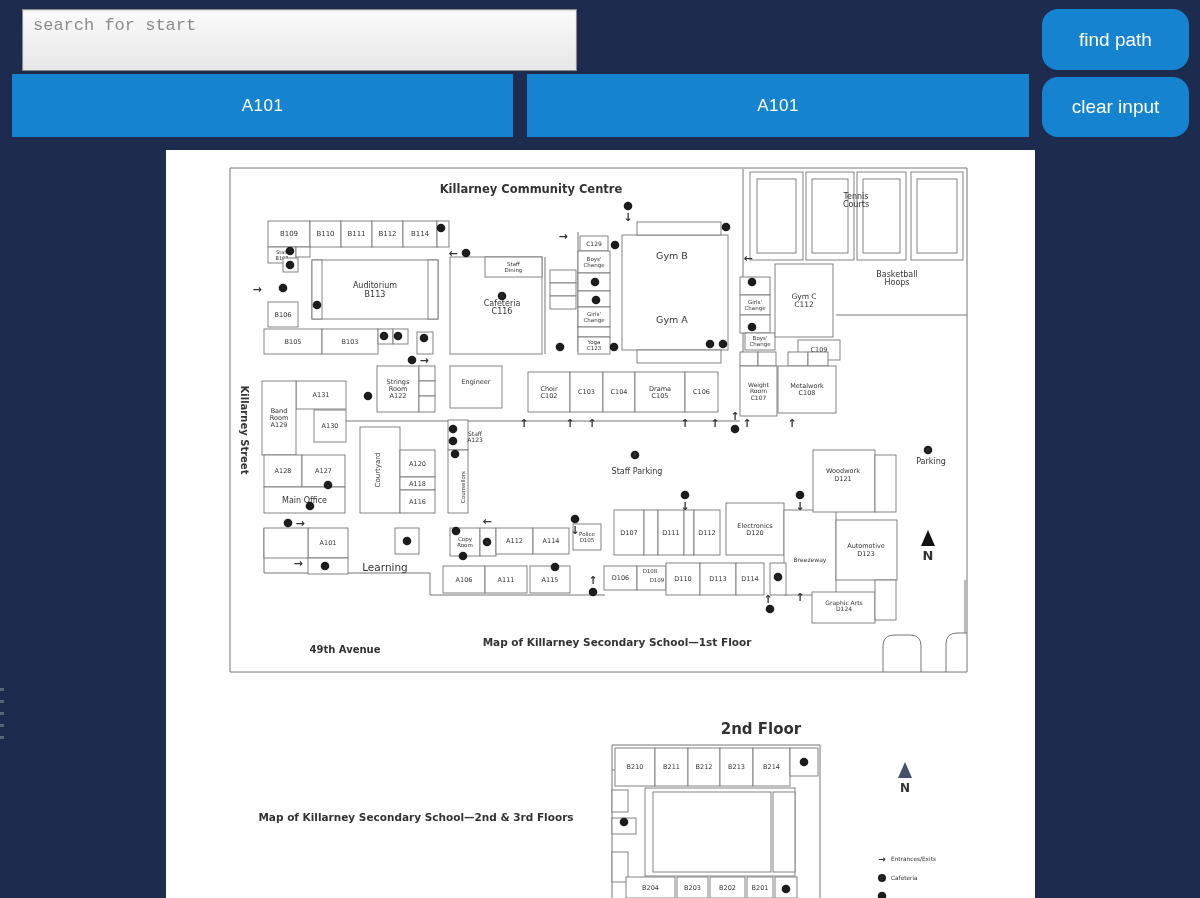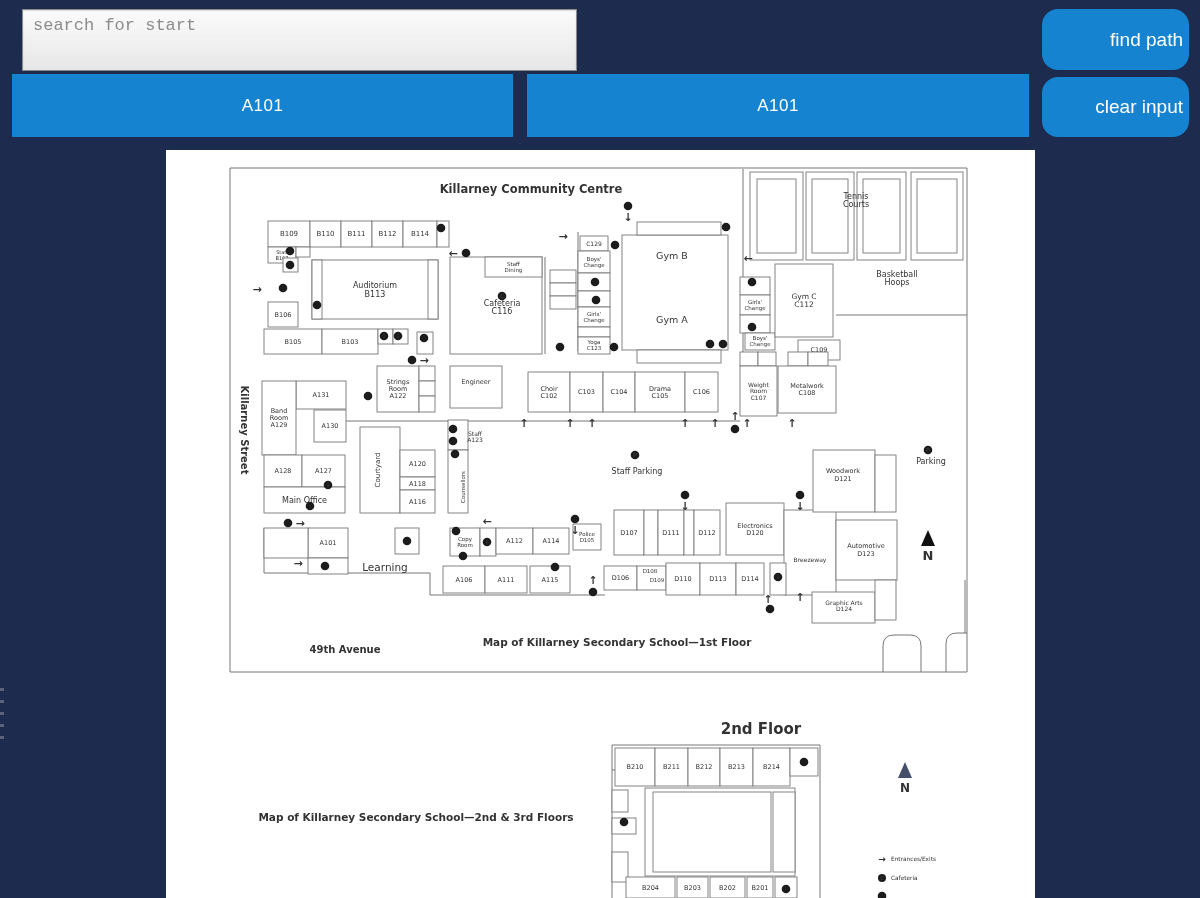--- a/index.html
+++ b/index.html
@@ -13,21 +13,21 @@
               padding:6px 10px;outline:none;box-shadow:inset 0 1px 2px rgba(0,0,0,.12);}
   .search-box::placeholder{color:#8c8c8c;}
   #start-input{left:22px;top:9px;width:555px;font-family:Liberation Mono, monospace;}
   #end-input{left:527px;top:9px;width:502px;}
   .suggestion{position:absolute;height:63px;background:#1583d0;color:#fff;font-size:17px;
               letter-spacing:.5px;text-align:center;line-height:63px;cursor:pointer;}
   #start-suggestion{left:12px;top:74px;width:501px;}
   #end-suggestion{left:527px;top:74px;width:502px;}
   .action-btn{position:absolute;left:1042px;width:147px;border:none;border-radius:16px;
               background:#1583d0;color:#fff;font-size:19px;cursor:pointer;
-              font-family:"Liberation Sans",sans-serif;text-align:right;}
+              font-family:"Liberation Sans",sans-serif;}
   #find-path-btn{top:9px;height:61px;}
   #clear-input-btn{top:77px;height:60px;}
   
   .corner-handle{position:absolute;left:0;top:2px;width:5px;height:26px;
       background:repeating-linear-gradient(#7e8596 0 3px,transparent 3px 8px);}
   .edge-dots{position:absolute;left:0;top:688px;width:4px;height:52px;
       background:repeating-linear-gradient(#5a6378 0 3px,transparent 3px 12px);}
   
   .map-panel{position:absolute;left:166px;top:150px;width:869px;height:748px;background:#fff;overflow:hidden;}
   svg text{font-family:"DejaVu Sans",sans-serif;fill:#333;}

